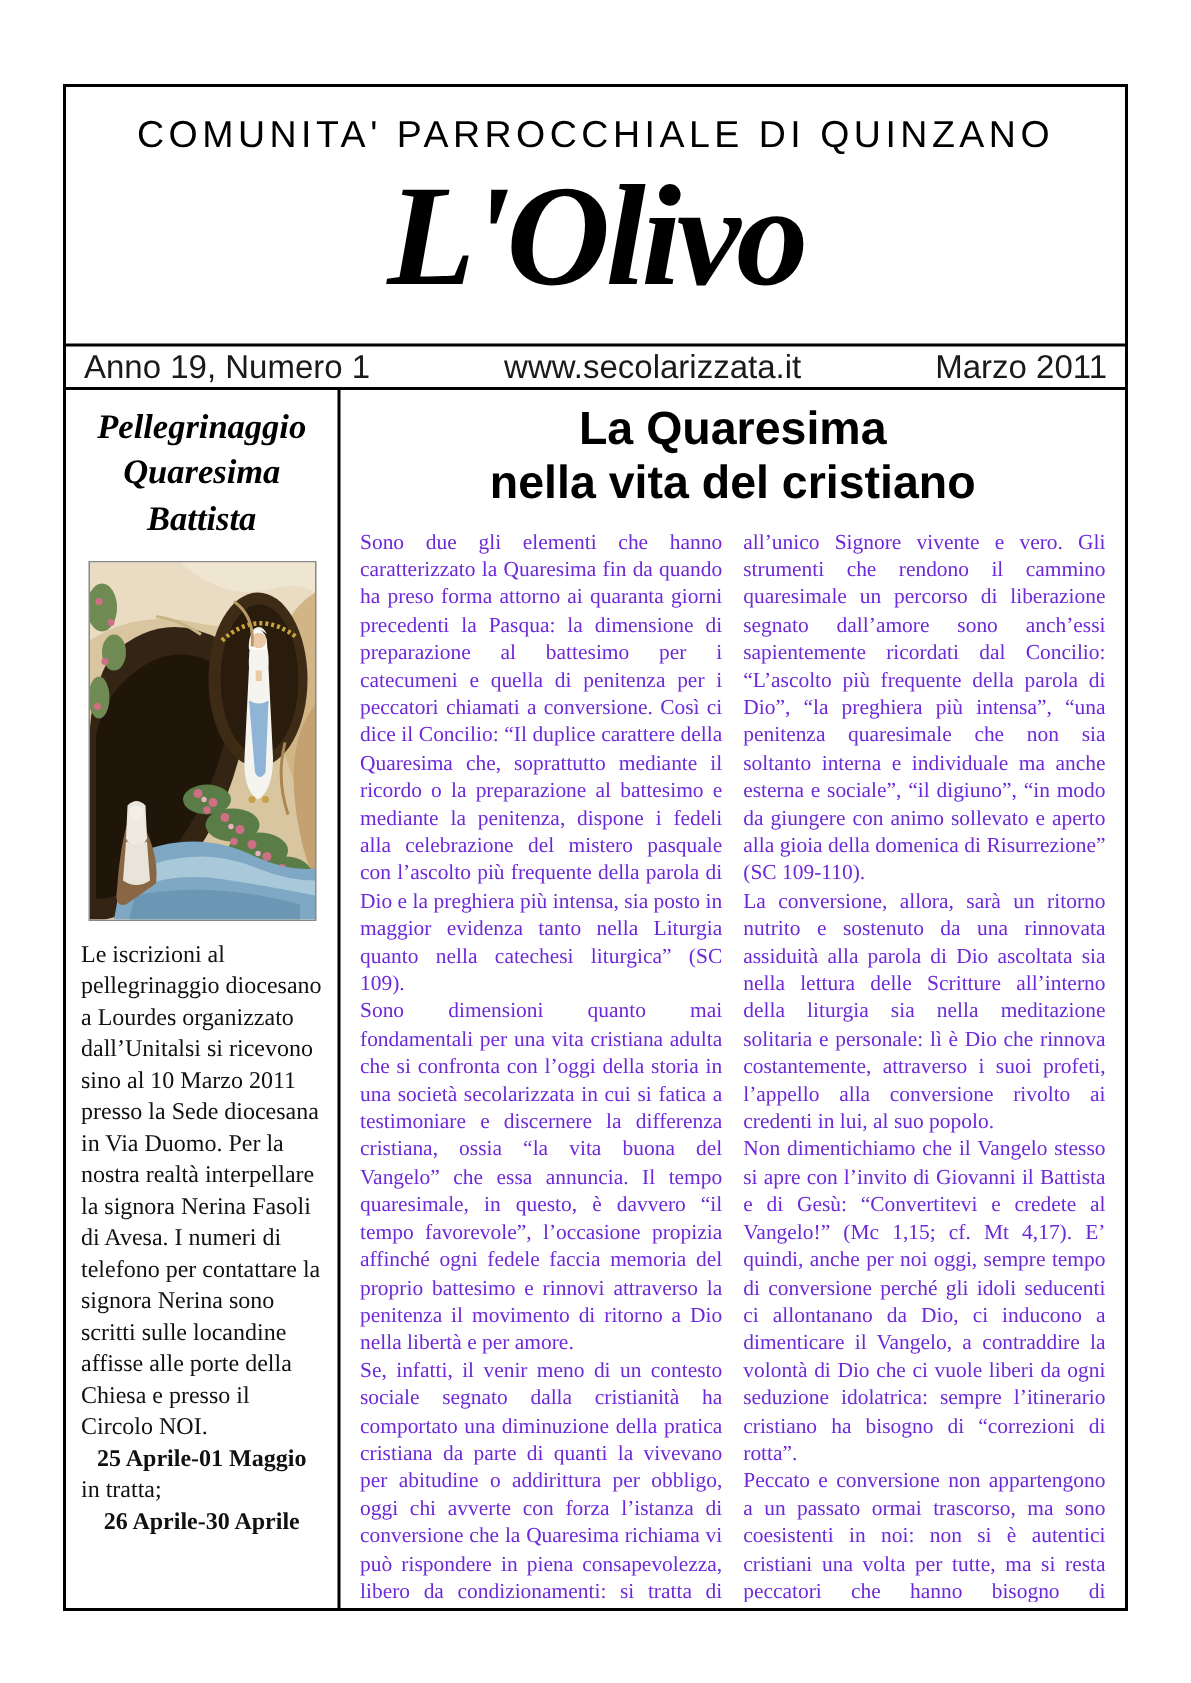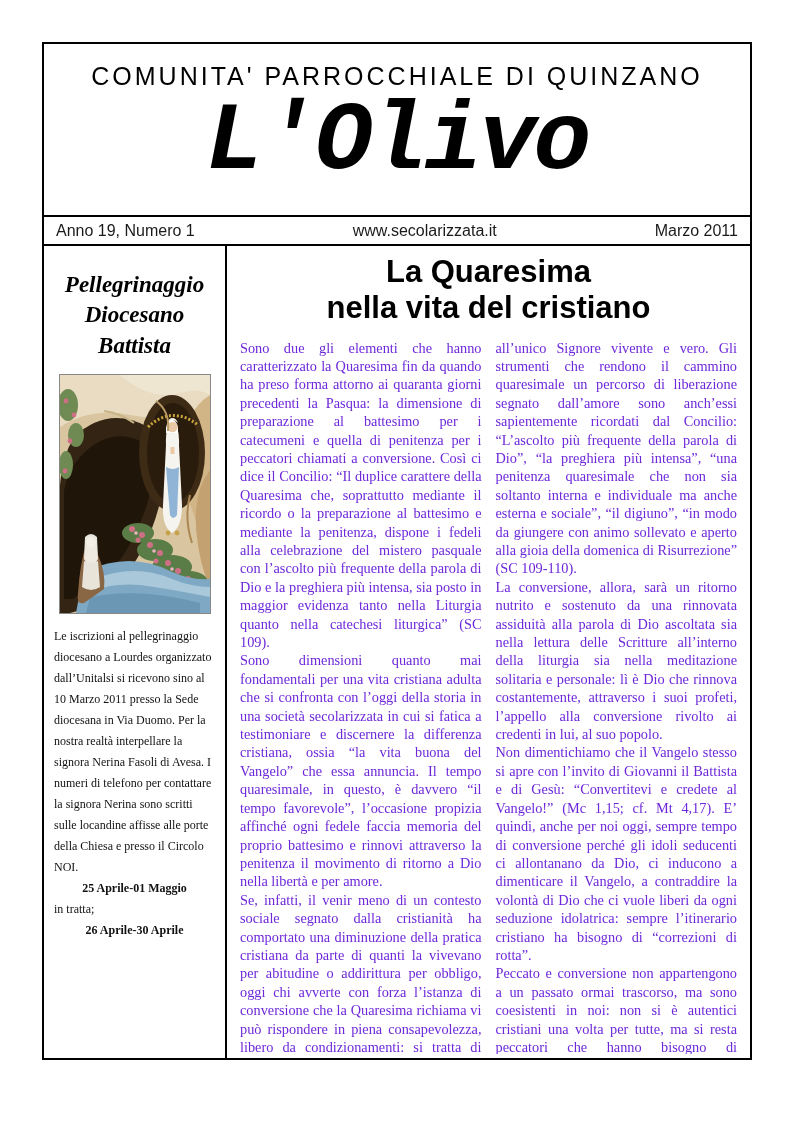--- a/index.html
+++ b/index.html
@@ -6,21 +6,21 @@
   html,body { background:#ffffff; }
   .page {
     position:relative;
     width:794px; height:1122px;
     background:#ffffff;
     font-family:"Liberation Serif", serif;
     color:#111;
     overflow:hidden;
   }
   .frame {
-    position:absolute; left:42px; top:42px;
+    position:absolute; left:42px; top:56px;
     width:710px; height:1018px;
     border:2px solid #000;
     background:#fff;
     display:flex; flex-direction:column;
   }
   
   .header-top {
     height:173px;
     border-bottom:2px solid #000;
     text-align:center;
@@ -28,62 +28,62 @@
   .masthead {
     margin-top:18px;
     font-family:"Liberation Sans", sans-serif;
     font-weight:400;
     font-size:25px;
     letter-spacing:3px;
     color:#000;
   }
   .paper-title {
     margin-top:2px;
-    font-family:Liberation Mono, monospace;
+    font-family:Liberation Serif, serif;
     font-style:italic;
     font-weight:bold;
     font-size:96px;
     line-height:1.05;
     letter-spacing:-3px;
     color:#000;
   }
   .dateline {
     height:29px;
     border-bottom:2px solid #000;
     display:flex;
     align-items:center;
     justify-content:space-between;
     padding:0 12px;
     font-family:"Liberation Sans", sans-serif;
-    font-size:16px;
+    font-size:22px;
     color:#1a1a1a;
   }
   
   .body-region { flex:1; display:flex; min-height:0; }
   .sidebar {
     width:183px;
     border-right:2px solid #000;
     padding:8px 10px 6px 10px;
     overflow:hidden;
   }
   .sidebar-title {
     font-family:"Liberation Serif", serif;
     font-weight:bold; font-style:italic;
     font-size:23px; line-height:1.32;
     text-align:center;
     color:#000;
-    margin-top:16px;
+    margin-top:2px;
   }
   .sidebar-image-wrap {
     width:152px; margin:13px auto 12px auto;
     border:1px solid #888;
     line-height:0;
   }
   .sidebar-body {
-    font-size:12px; line-height:21px;
+    font-size:16px; line-height:21px;
     color:#111;
     text-align:left;
   }
   .sidebar-body .bold-line { font-weight:bold;text-align:center; }
   
   .main {
     flex:1;
     padding:6px 13px 4px 13px;
     display:flex; flex-direction:column;
     overflow:hidden;
@@ -126,21 +126,21 @@
       <span>Anno 19, Numero 1</span>
       <span>www.secolarizzata.it</span>
       <span>Marzo 2011</span>
     </div>
 
     <div class="body-region">
 
       <div class="sidebar">
         <div class="sidebar-title">
           <div>Pellegrinaggio</div>
-          <div>Diocesano</div>
+          <div>Quaresima</div>
           <div>Battista</div>
         </div>
 
         <div class="sidebar-image-wrap">
           <svg width="150" height="238" viewBox="0 0 150 238" xmlns="http://www.w3.org/2000/svg">
 
             <rect width="150" height="238" fill="#d9c6a0"></rect>
 
             <path d="M0,0 H150 V34 Q110,48 70,40 Q30,32 0,52 Z" fill="#e9dcc2"></path>
             <path d="M60,0 Q90,26 120,18 Q138,12 150,20 V0 Z" fill="#efe6d2"></path>

